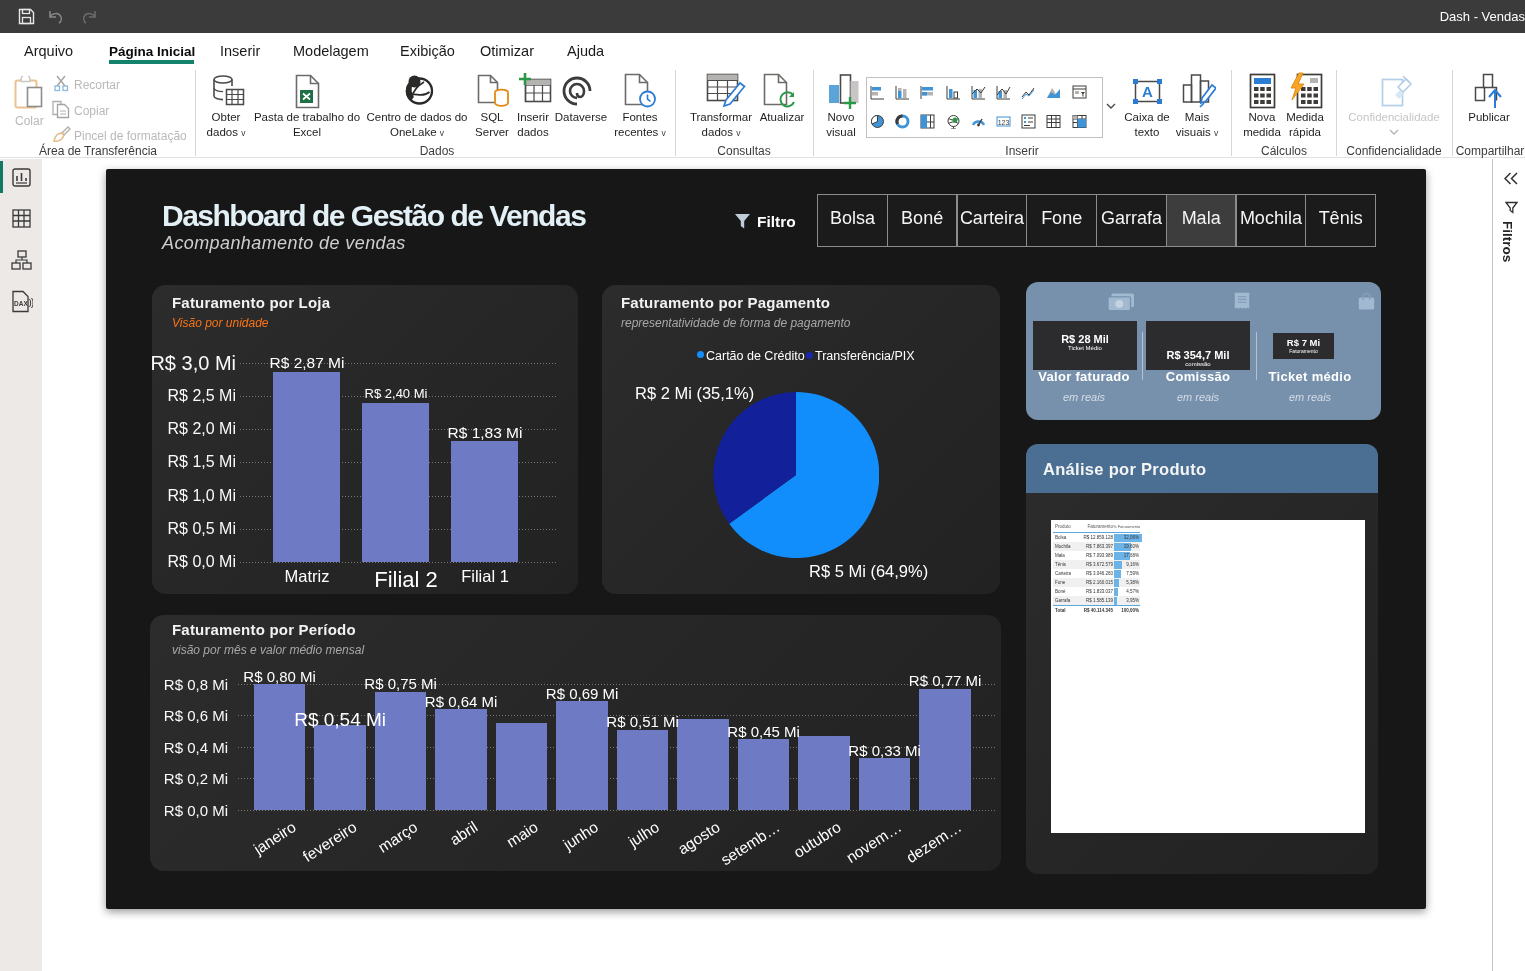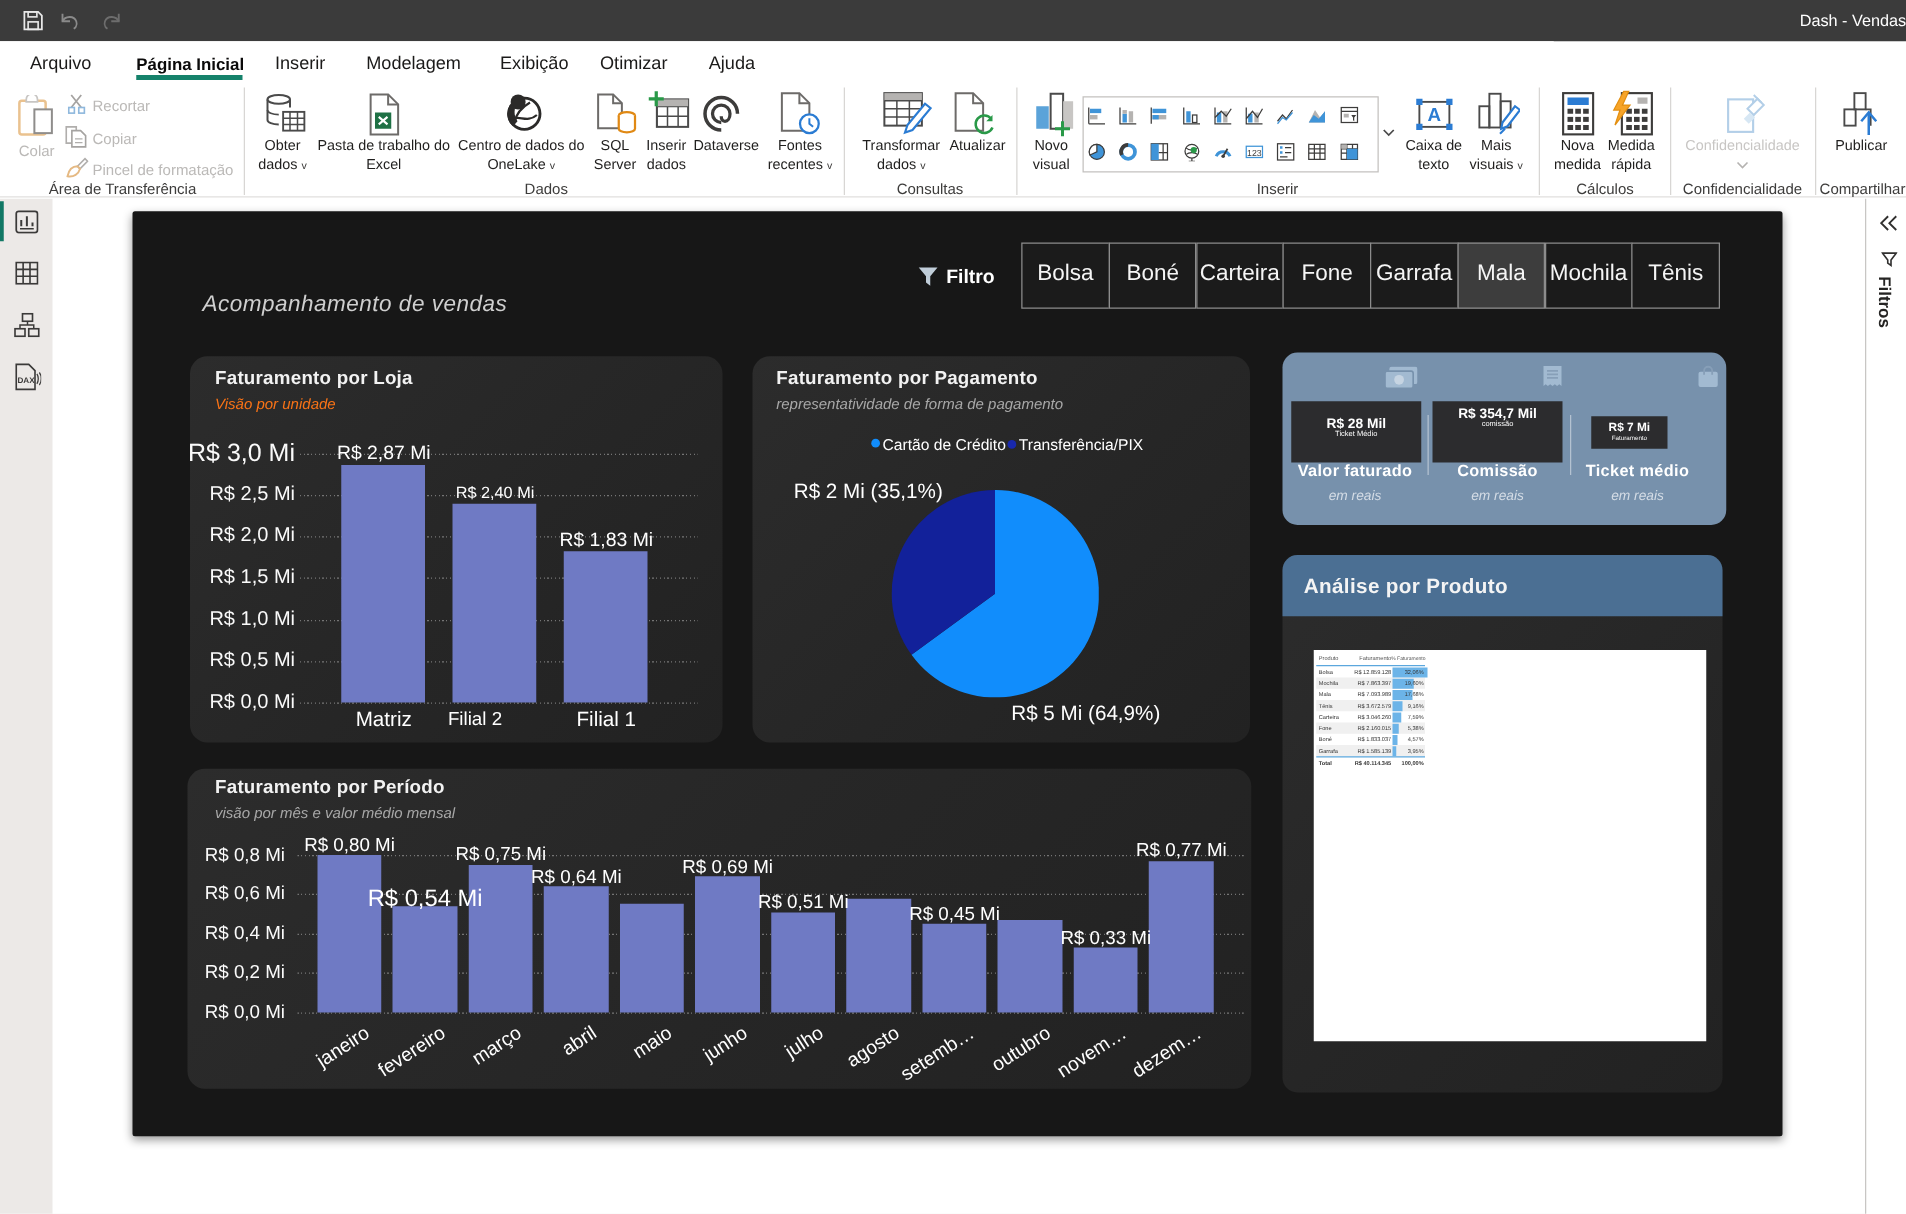--- a/index.html
+++ b/index.html
@@ -407,20 +407,21 @@
       <path d="M6.5 1L1 6.5 6.5 12M13 1L7.5 6.5 13 12" fill="none" stroke="#31302f" stroke-width="1.5"></path>
     </svg>
     <svg class="abs" style="left:12px;top:42px" width="13" height="13" viewBox="0 0 13 13">
       <path d="M1 1.5h11L7.8 7v4.4L5.2 9.5V7z" fill="none" stroke="#31302f" stroke-width="1.3"></path>
     </svg>
     <div class="vtext" style="position:absolute;left:7px;top:62px">Filtros</div>
   </div>
 
   <div id="canvas">
 
+    <div class="abs" style="left:56px;top:30px;font-size:30px;font-weight:bold;color:#e3f0f6;letter-spacing:-1.5px">Dashboard de Gestão de Vendas</div>
     <div class="abs" style="left:56px;top:64px;font-size:18px;font-style:italic;color:#cfcfcf;letter-spacing:.4px">Acompanhamento de vendas</div>
     <svg class="abs" style="left:628px;top:44px" width="17" height="17" viewBox="0 0 17 17">
       <path d="M1 1h15l-5.8 7v7.5l-3.4-2.5V8z" fill="#c0cdd9"></path>
     </svg>
     <div class="abs" style="left:651px;top:44px;color:#fff;font-size:15.5px;font-weight:bold">Filtro</div>
 
     <div class="chip" style="left:711px;width:70.8px">Bolsa</div>
     <div class="chip" style="left:780.8px;width:70.7px">Boné</div>
     <div class="chip" style="left:850.5px;width:70.8px">Carteira</div>
     <div class="chip" style="left:920.3px;width:70.7px">Fone</div>
@@ -457,21 +458,21 @@
     <div class="grid" style="left:134px;top:327px;width:318px"></div>
     <div class="grid" style="left:134px;top:360px;width:318px"></div>
     <div class="grid" style="left:134px;top:393px;width:318px"></div>
     <div class="bar" style="left:167px;top:203px;width:67px;height:190px"></div>
     <div class="bar" style="left:256px;top:234px;width:67px;height:159px"></div>
     <div class="bar" style="left:345px;top:272px;width:67px;height:121px"></div>
     <div class="blab" style="left:201px;top:185px;font-size:15.5px">R$ 2,87 Mi</div>
     <div class="blab" style="left:290px;top:217px;font-size:13px">R$ 2,40 Mi</div>
     <div class="blab" style="left:379px;top:255px;font-size:15.5px">R$ 1,83 Mi</div>
     <div class="xlab" style="left:201px;top:398px;font-size:16.5px">Matriz</div>
-    <div class="xlab" style="left:274px;top:398px;font-size:15px">Filial 2</div>
+    <div class="xlab" style="left:300px;top:398px;font-size:22px">Filial 2</div>
     <div class="xlab" style="left:379px;top:398px;font-size:16.5px">Filial 1</div>
 
     <div class="abs" style="left:515px;top:125px;font-size:15px;font-weight:bold;color:#f2f2f2;letter-spacing:.2px">Faturamento por Pagamento</div>
     <div class="abs" style="left:515px;top:147px;font-size:12px;font-style:italic;color:#a8a8a8">representatividade de forma de pagamento</div>
     <div class="abs" style="left:591px;top:182px;width:7px;height:7px;border-radius:50%;background:#118dfc"></div>
     <div class="abs" style="left:600px;top:180px;font-size:12.5px;color:#fff">Cartão de Crédito</div>
     <div class="abs" style="left:700px;top:183px;width:7px;height:7px;border-radius:50%;background:#1828ad"></div>
     <div class="abs" style="left:709px;top:180px;font-size:12.5px;color:#fff">Transferência/PIX</div>
     <svg class="abs" style="left:607px;top:223px" width="166" height="166" viewBox="0 0 166 166">
       <path d="M83 83 L83 0 A83 83 0 1 1 16.2 131.8 Z" fill="#118dfc"></path>
@@ -491,21 +492,21 @@
     </svg>
     <svg class="abs" style="left:1252px;top:123px" width="17" height="19" viewBox="0 0 21 22">
       <rect x="1" y="6" width="19" height="15" rx="2" fill="#a2bad1"></rect>
       <path d="M6.5 9V5a4 4 0 0 1 8 0v4" fill="none" stroke="#879fb8" stroke-width="1.8"></path>
     </svg>
     <div class="kbox" style="left:927px;top:152px;width:104px;height:49px">
       <div style="font-size:11px;font-weight:bold;margin-top:12px">R$ 28 Mil</div>
       <div style="font-size:6px">Ticket Médio</div>
     </div>
     <div class="kbox" style="left:1040px;top:152px;width:104px;height:49px">
-      <div style="font-size:11px;font-weight:bold;margin-top:4px">R$ 354,7 Mil</div>
+      <div style="font-size:11px;font-weight:bold;margin-top:28px">R$ 354,7 Mil</div>
       <div style="font-size:6px">comissão</div>
     </div>
     <div class="kbox" style="left:1167px;top:164px;width:61px;height:26px">
       <div style="font-size:9.5px;font-weight:bold;margin-top:4px">R$ 7 Mi</div>
       <div style="font-size:5px">Faturamento</div>
     </div>
     <div class="ksep" style="left:1036px;top:163px;height:48px"></div>
     <div class="ksep" style="left:1150px;top:163px;height:48px"></div>
     <div class="klab" style="left:978px;top:200px">Valor faturado</div>
     <div class="klab" style="left:1092px;top:200px">Comissão</div>

